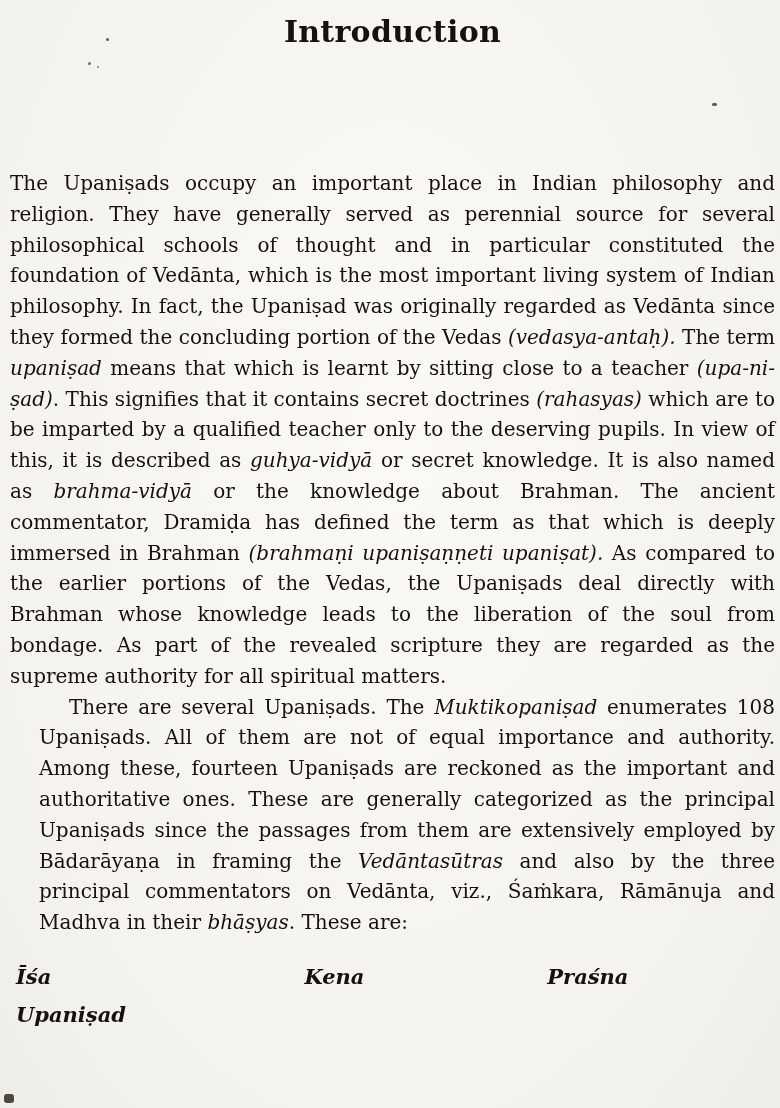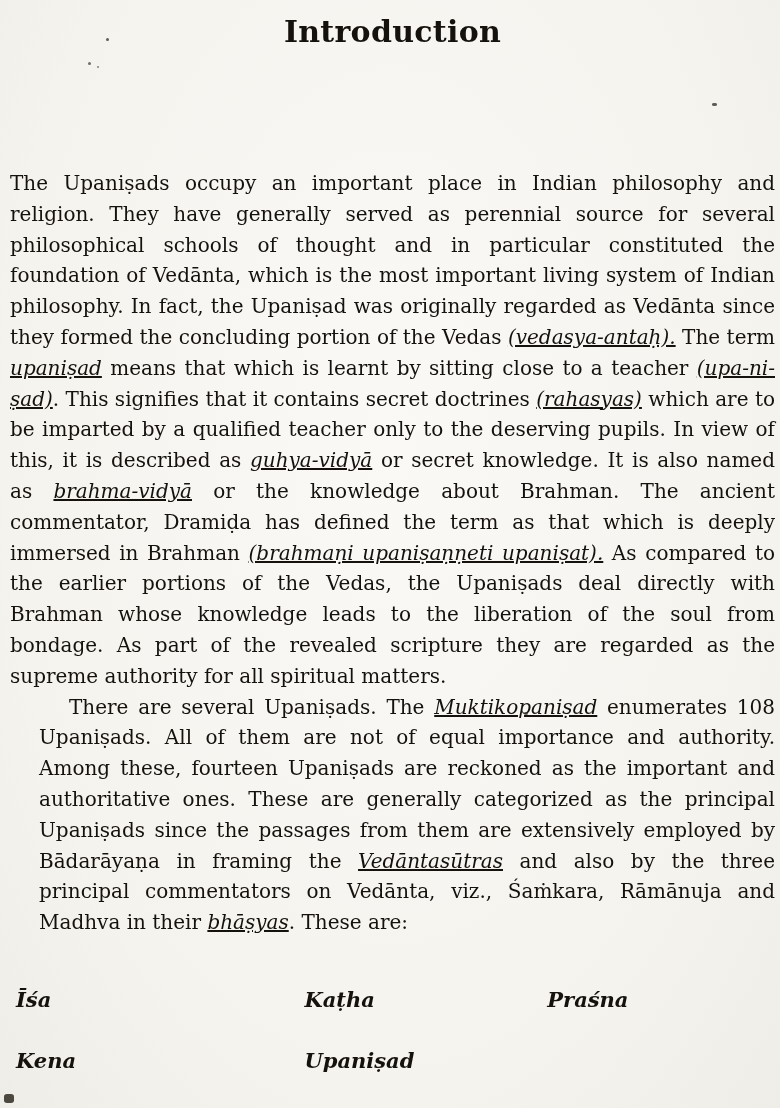--- a/index.html
+++ b/index.html
@@ -29,32 +29,32 @@
   .body-text {
     margin-top: 118px;
     font-size: 20px;
     line-height: 30.8px;
   }
   .para {
     text-align: justify;
     text-justify: inter-word;
   }
   .para.indent { text-indent: 30px; margin-left: 29px; }
-  .para em { font-style: italic; text-decoration: underline; }
+  .para em { font-style: italic; }
   .upanisad-list {
     display: grid;
     grid-template-columns: 38% 32% 30%;
     margin-top: 20px;
     padding-left: 6px;
     font-style: italic;
     font-weight: 600;
     font-size: 21px;
     line-height: 38px;
   }
-  .list-cell { white-space: nowrap; margin-top: 23px; }
+  .list-cell { white-space: nowrap; }
   
   .speck {
     position: absolute;
     background: #3a352e;
     border-radius: 50%;
   }
   .speck.s1 { left: 106px; top: 38px; width: 3px; height: 3px; opacity: .8; }
   .speck.s2 { left: 88px;  top: 62px; width: 3px; height: 3px; opacity: .7; }
   .speck.s3 { left: 97px;  top: 66px; width: 2px; height: 2px; opacity: .6; }
   .speck.s4 { left: 712px; top: 103px; width: 5px; height: 3px; border-radius: 40%; opacity: .8; }
@@ -67,23 +67,22 @@
 <div class="page">
   <h1 class="title">Introduction</h1>
 
   <div class="body-text" id="paragraphs">
       <p class="para"><span>The Upaniṣads occupy an important place in Indian philosophy and religion. They have generally served as perennial source for several philosophical schools of thought and in particular constituted the foundation of Vedānta, which is the most important living system of Indian philosophy. In fact, the Upaniṣad was originally regarded as Vedānta since they formed the concluding portion of the Vedas </span><em>(vedasya-antaḥ).</em><span> The term </span><em>upaniṣad</em><span> means that which is learnt by sitting close to a teacher </span><em>(upa-ni-ṣad)</em><span>. This signifies that it contains secret doctrines </span><em>(rahasyas)</em><span> which are to be imparted by a qualified teacher only to the deserving pupils. In view of this, it is described as </span><em>guhya-vidyā</em><span> or secret knowledge. It is also named as </span><em>brahma-vidyā</em><span> or the knowledge about Brahman. The ancient commentator, Dramiḍa has defined the term as that which is deeply immersed in Brahman </span><em>(brahmaṇi upaniṣaṇṇeti upaniṣat).</em><span> As compared to the earlier portions of the Vedas, the Upaniṣads deal directly with Brahman whose knowledge leads to the liberation of the soul from bondage. As part of the revealed scripture they are regarded as the supreme authority for all spiritual matters.</span></p>
       <p class="para indent"><span>There are several Upaniṣads. The </span><em>Muktikopaniṣad</em><span> enumerates 108 Upaniṣads. All of them are not of equal importance and authority. Among these, fourteen Upaniṣads are reckoned as the important and authoritative ones. These are generally categorized as the principal Upaniṣads since the passages from them are extensively employed by Bādarāyaṇa in framing the </span><em>Vedāntasūtras</em><span> and also by the three principal commentators on Vedānta, viz., Śaṁkara, Rāmānuja and Madhva in their </span><em>bhāṣyas</em><span>. These are:</span></p>
     </div>
 
   <div class="upanisad-list" id="upanisad-list">
       <div class="list-cell">Īśa</div>
-      <div class="list-cell">Kaṭha</div>
+      <div class="list-cell">Kena</div>
       <div class="list-cell">Praśna</div>
-      <div class="list-cell">Kena</div>
       <div class="list-cell">Upaniṣad</div>
     </div>
 
   <span class="speck s1"></span>
   <span class="speck s2"></span>
   <span class="speck s3"></span>
   <span class="speck s4"></span>
   <span class="speck s5"></span>
   <span class="speck s6"></span>
 </div>

